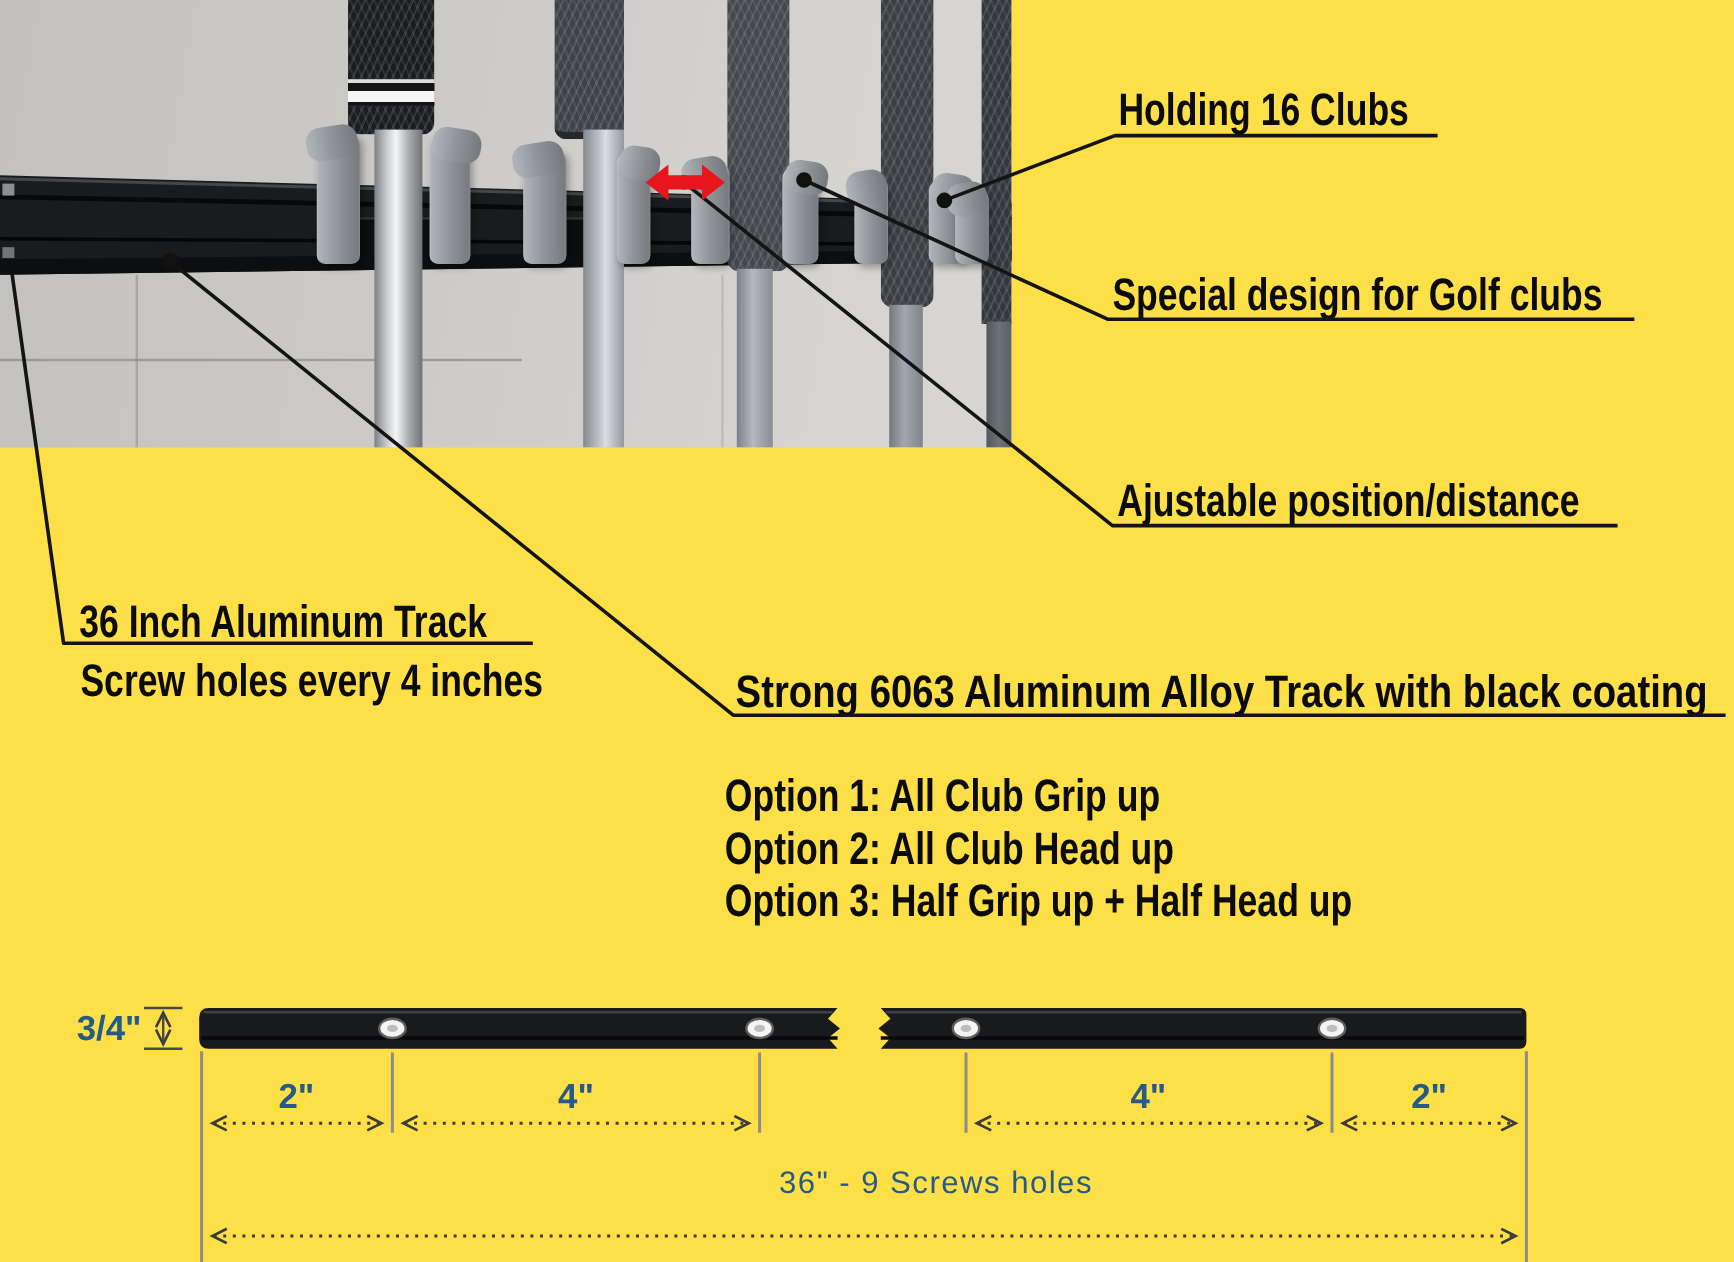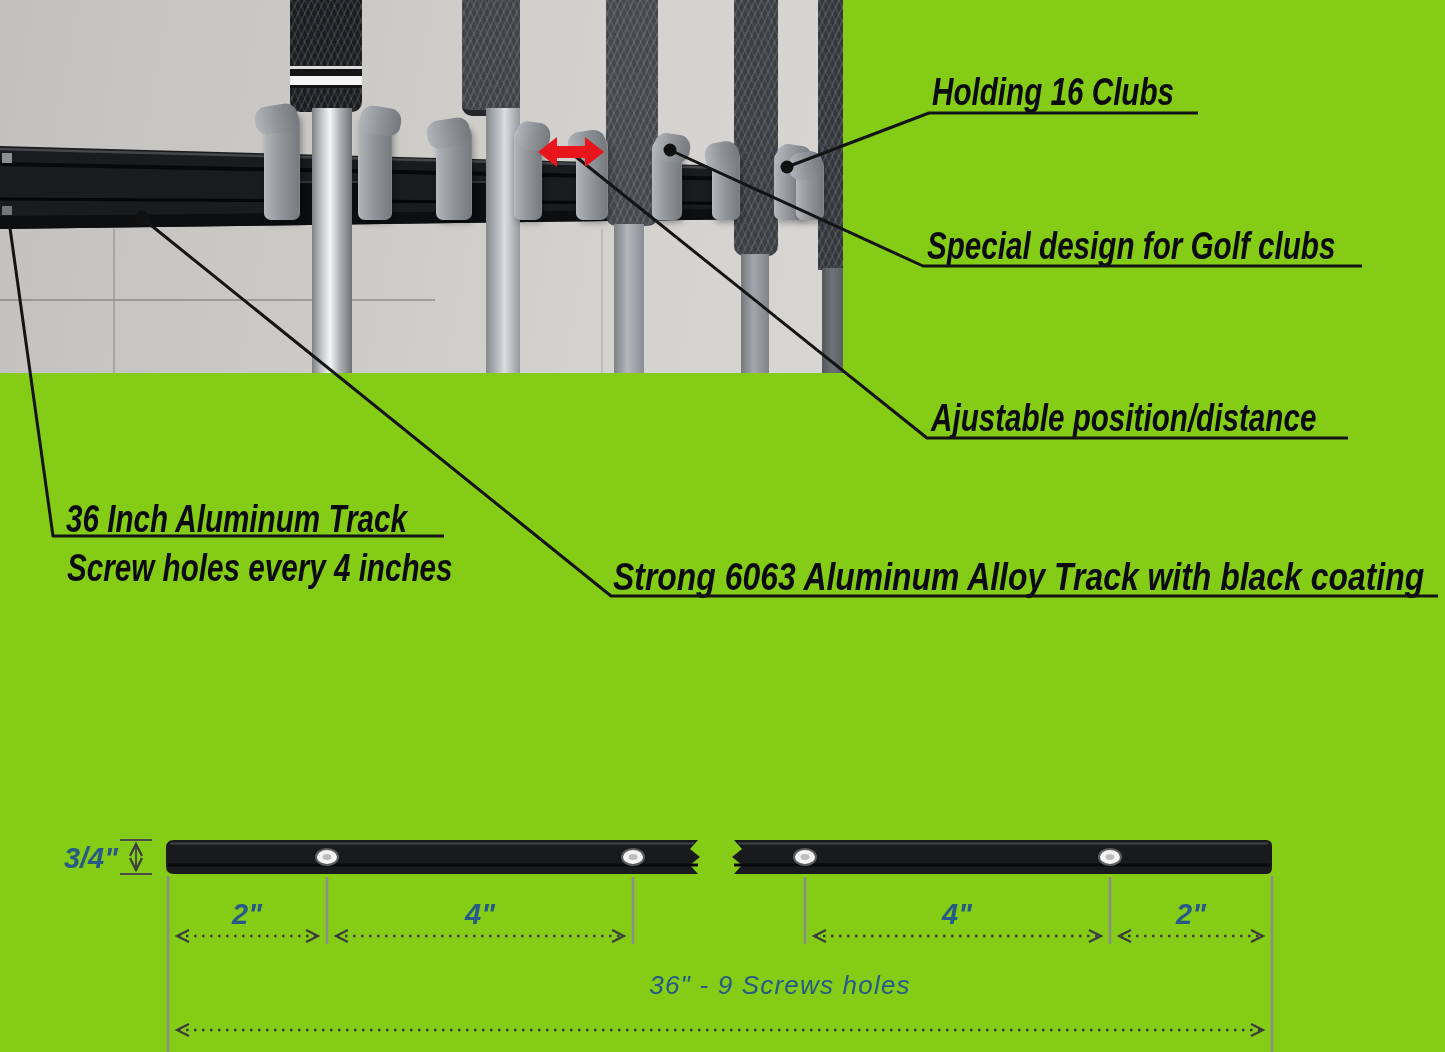--- a/index.html
+++ b/index.html
@@ -1,17 +1,17 @@
 <!DOCTYPE html>
 <html><head>
 <meta charset="utf-8">
 <style>
   html,body{margin:0;padding:0;background:#fff;}
-  #stage{position:relative;width:1445px;height:1052px;background:#84cc16;overflow:hidden;
-         font-family:"Liberation Sans","DejaVu Sans",sans-serif;font-style:italic;}
+  #stage{position:relative;width:1445px;height:1052px;background:#fde047;overflow:hidden;
+         font-family:"Liberation Sans","DejaVu Sans",sans-serif;}
 
   
   .photo{position:absolute;left:0;top:0;width:843px;height:373px;overflow:hidden;
          background:linear-gradient(100deg,#c2c1bf 0%,#cbcac7 40%,#d4d3d0 75%,#d7d6d3 100%);}
   .seamH{position:absolute;left:0;top:299px;width:435px;height:2px;background:rgba(122,120,117,.55);}
   .seamV1{position:absolute;left:113px;top:229px;width:2px;height:144px;background:rgba(132,130,127,.45);}
   .seamV2{position:absolute;left:601px;top:229px;width:2px;height:144px;background:rgba(132,130,127,.28);}
   .tracksvg{position:absolute;left:0;top:0;z-index:1;}
   .cbase{position:absolute;top:181px;height:32px;background:#0c0d0f;border-top:2px solid #323438;z-index:2;}
   .club{position:absolute;z-index:3;}
@@ -103,20 +103,25 @@
     <div class="prong pl" style="left:796px;top:157px;width:28px;height:63px;"></div>
   </div>
 
   <div class="lbl" style="left:932px;top:72px;">Holding 16 Clubs</div>
   <div class="lbl" style="left:927px;top:226px;">Special design for Golf clubs</div>
   <div class="lbl" style="left:931px;top:398px;">Ajustable position/distance</div>
   <div class="lbl" style="left:66px;top:499px;">36 Inch Aluminum Track</div>
   <div class="lbl" style="left:67px;top:548px;">Screw holes every 4 inches</div>
   <div class="lbl cond" style="left:613px;top:557px;">Strong 6063 Aluminum Alloy Track with black coating</div>
 
+  <div class="opts">
+    <div class="lbl-line">Option 1: All Club Grip up</div>
+    <div class="lbl-line">Option 2: All Club Head up</div>
+    <div class="lbl-line">Option 3: Half Grip up + Half Head up</div>
+  </div>
 
   <div class="blu" style="left:52px;top:842px;width:66px;text-align:right;">3/4"</div>
   <div class="blu" style="left:207px;top:898px;width:80px;">2"</div>
   <div class="blu" style="left:440px;top:898px;width:80px;">4"</div>
   <div class="blu" style="left:917px;top:898px;width:80px;">4"</div>
   <div class="blu" style="left:1151px;top:898px;width:80px;">2"</div>
   <div class="blu total" style="left:500px;top:970px;width:560px;">36" - 9 Screws holes</div>
 
   <svg class="overlay" width="1445" height="1052">
     <defs>

